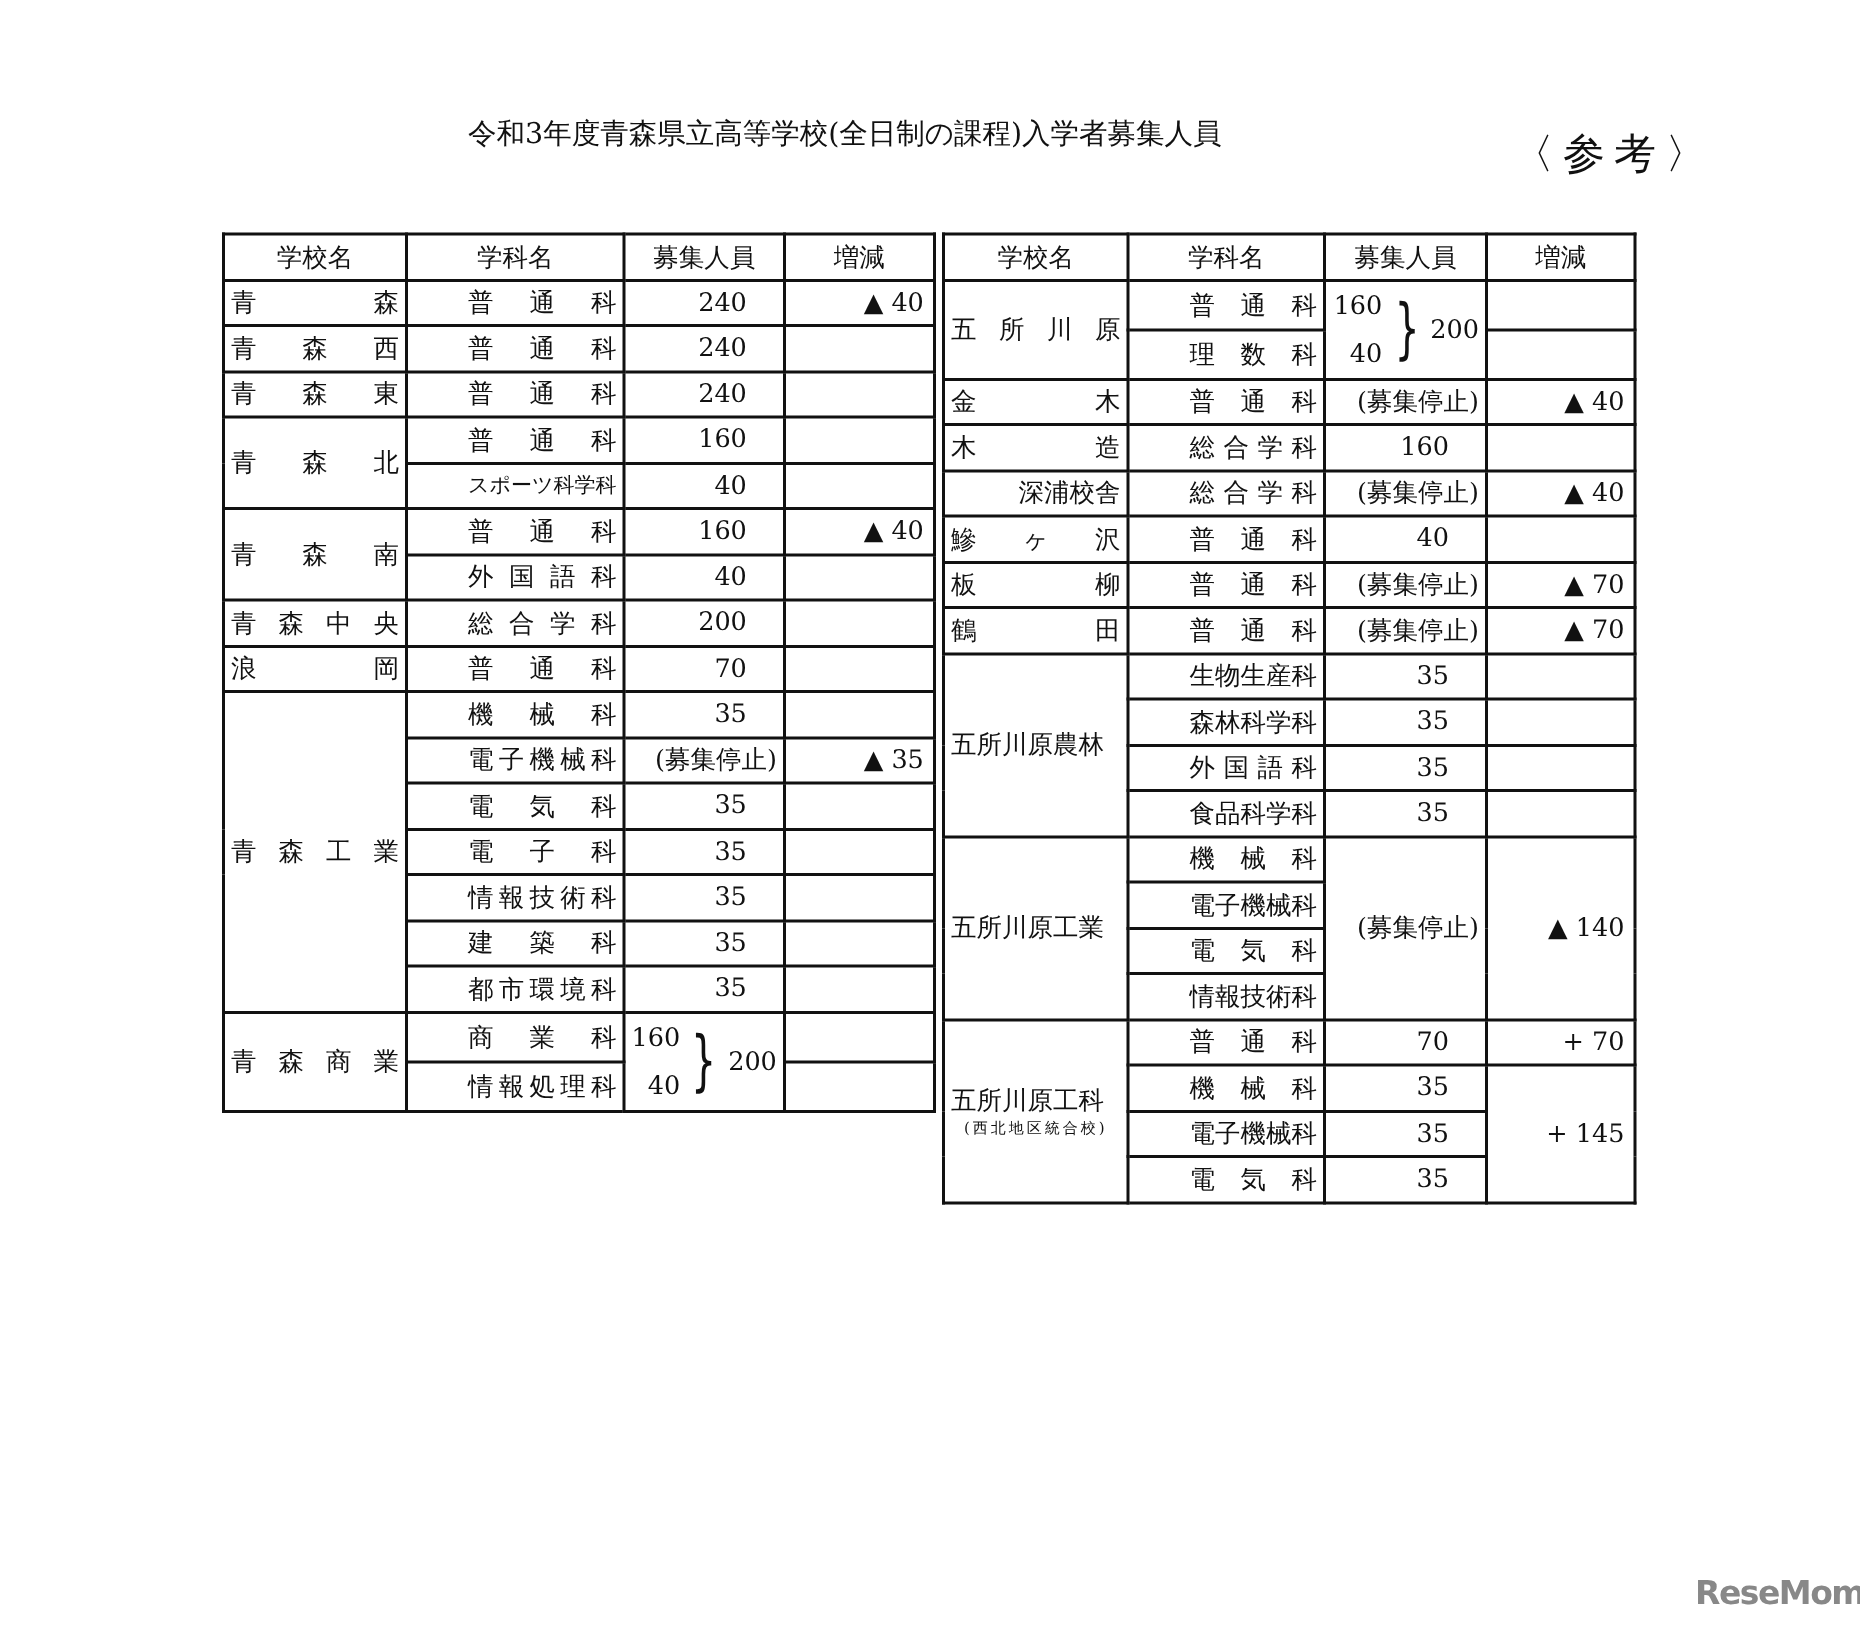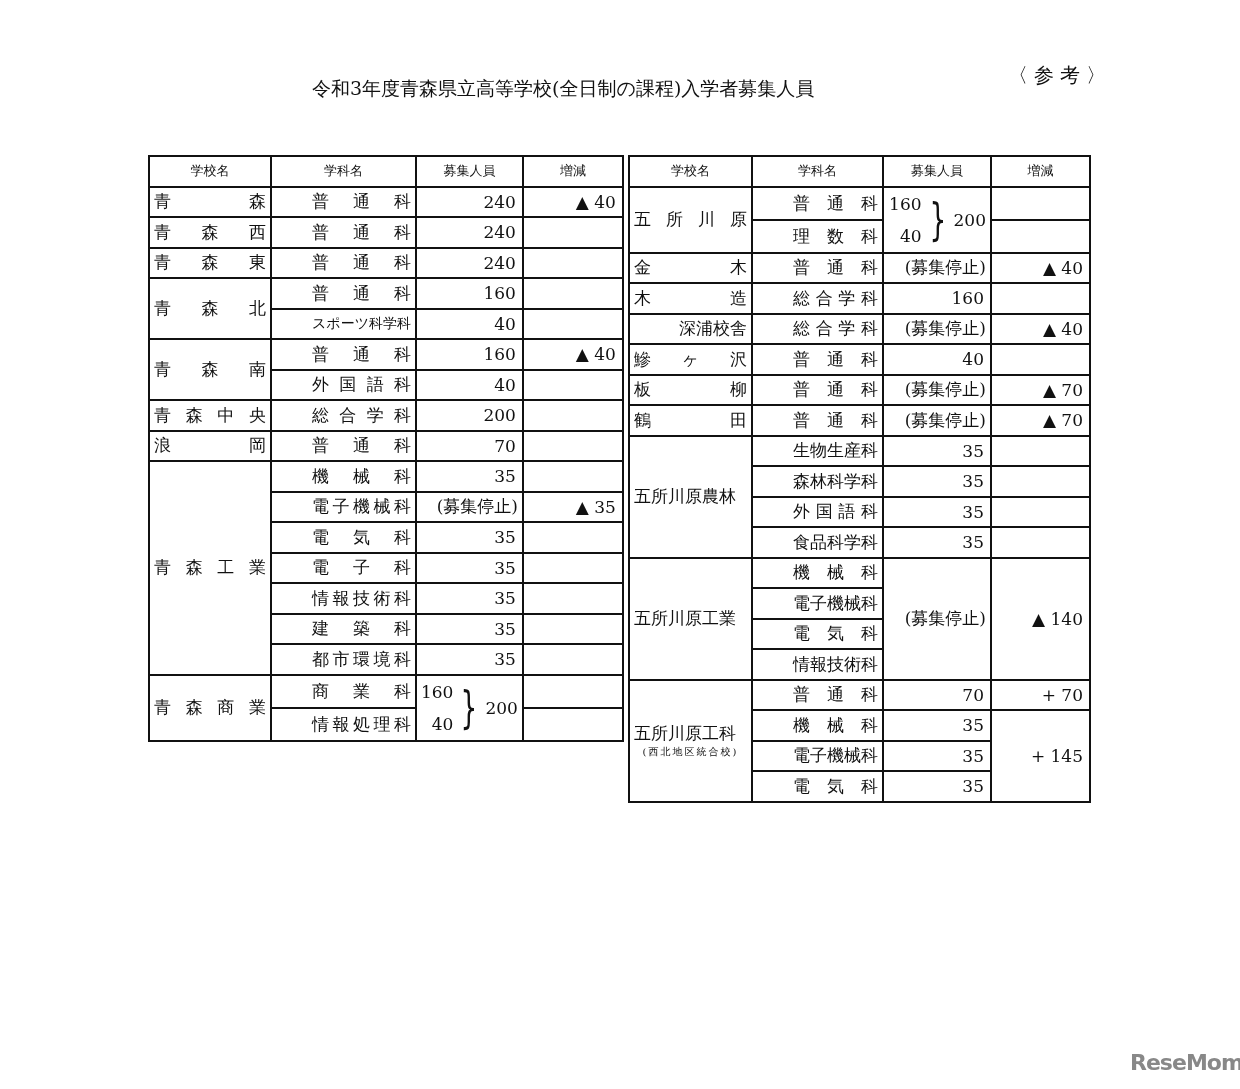--- a/index.html
+++ b/index.html
@@ -1,25 +1,25 @@
 <!DOCTYPE html>
 <html><head>
 <meta charset="utf-8">
 <style>
   html, body { margin:0; padding:0; background:#ffffff; }
   body { width:1240px; height:1089px; position:relative; overflow:hidden;
          font-family:"DejaVu Serif","Liberation Serif",serif; color:#111; }
   .title { position:absolute; left:312px; top:76px; font-size:19px; letter-spacing:0px; }
-  .ref { position:absolute; left:1008px; top:62px; font-size:20px; font-family:"DejaVu Sans","Liberation Sans",sans-serif; letter-spacing:6px; }
+  .ref { position:absolute; left:1008px; top:84px; font-size:28px; font-family:"DejaVu Sans","Liberation Sans",sans-serif; letter-spacing:6px; }
   table { position:absolute; border-collapse:collapse; table-layout:fixed; font-size:17px; }
   td, th { border:2px solid #111; padding:0 4px; height:28.5px; font-weight:normal; white-space:nowrap; overflow:hidden; }
-  th { text-align:center; font-size:13px; }
+  th { text-align:center; font-size:17px; }
   #left { left:148px; top:155px; }
   #right { left:628px; top:155px; }
-  .num { text-align:right; padding-right:6px; }
+  .num { text-align:right; padding-right:24px; }
   .chg { text-align:right; padding-right:6px; }
   .school { text-align:justify; text-align-last:justify; }
   .dept { text-align:justify; text-align-last:justify;padding-left:40px; }
   .dept.small { font-size:14px; }
   .stop { text-align:right; }
   .sub { display:block; font-size:10px; text-align:center; letter-spacing:2px; }
   .brace { display:flex; align-items:center; justify-content:flex-end; }
   .brace .nums { display:flex; flex-direction:column; align-items:flex-end; line-height:32px; }
   .brace .br { font-size:44px; line-height:1; margin:0 2px; transform:scaleX(0.6); font-family:"DejaVu Sans",sans-serif; }
   .logo { position:absolute; left:1130px; top:1050px; font-family:"DejaVu Sans","Liberation Sans",sans-serif; font-weight:bold; color:#888; font-size:22px; letter-spacing:-1px; }

